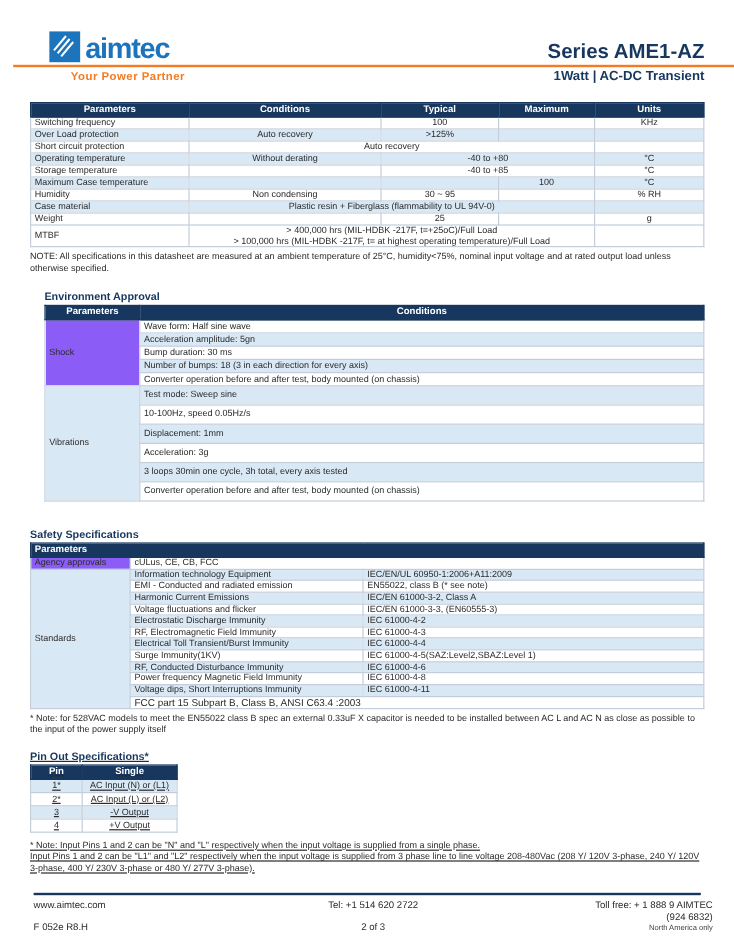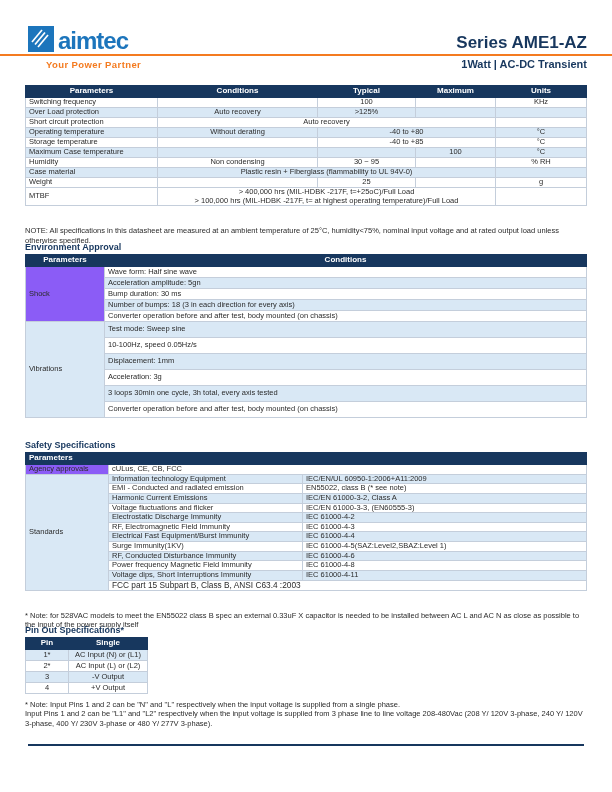--- a/index.html
+++ b/index.html
@@ -15,38 +15,38 @@
   .page{
     position:relative;
     width:612px;height:792px;
     margin:0 auto;
     background:#fff;
     font-family:"Liberation Sans", sans-serif;
     color:var(--txt);
     overflow:hidden;
   }
   
-  .header{position:absolute;top:26px;left:23px;right:25px;}
+  .header{position:absolute;top:26px;left:36px;right:25px;}
   .header-top{display:flex;justify-content:space-between;align-items:flex-end;}
   .logo{display:flex;align-items:flex-end;gap:4px;margin-left:5px;}
   .logo-text{
     font-size:24px;font-weight:bold;color:var(--logoblue);
     letter-spacing:-1px;line-height:22px;
   }
   .series{font-size:17px;font-weight:bold;color:var(--navy);line-height:18px;}
   .orange-rule{height:2px;background:var(--orange);margin:2px -25px 2px -25px;}
   .header-bottom{display:flex;justify-content:space-between;align-items:center;}
   .tagline{font-size:9.5px;font-weight:bold;color:var(--orange);margin-left:23px;letter-spacing:0.4px;}
   .subtitle{font-size:11px;font-weight:bold;color:var(--navy);}
   
   .sec{position:absolute;left:25px;right:25px;}
   .sec-general{top:85px;}
-  .sec-environment{top:242px;}
+  .sec-environment{top:242px;margin-left:12px;}
   .sec-safety{top:440px;}
-  .sec-pinout{top:625px;}
+  .sec-pinout{top:625px;text-decoration:underline;}
   .sec-title{font-size:9px;font-weight:bold;color:var(--navy);margin:0 0 2px 0;}
   
   table{border-collapse:collapse;width:100%;table-layout:fixed;}
   th{
     background:var(--navy);color:#fff;font-weight:bold;
     font-size:8px;height:12px;border:1px solid var(--navy);
     padding:0 3px;text-align:center;line-height:1.1;
   }
   td{
     font-size:7.5px;border:1px solid var(--bordc);
@@ -57,21 +57,21 @@
   td.left{text-align:left;}
   tr.alt td{background:var(--stripe);}
   td.group{background:#8b5cf6;vertical-align:middle;}
   .tbl-env td{height:11px;}
   .tbl-env tr.tall td{height:16px;}
   .tbl-safety td{height:9px;margin-left:21px;}
   .tbl-safety td.fcc{font-size:8.3px;}
   .tbl-safety th{text-align:left;}
   .tbl-pin{width:123px;}
   .tbl-pin td{height:11px;}
-  .note{font-size:7.5px;line-height:1.25;margin:20px 0 0 0;color:var(--txt);}
+  .note{font-size:7.5px;line-height:1.25;margin:3px 0 0 0;color:var(--txt);}
   .pin-note{margin-top:6px;}
   .pin-note div{font-size:7.5px;line-height:1.25;}
   
   .footer{position:absolute;top:744px;left:28px;right:18px;}
   .footer-rule{height:2px;background:var(--navy);margin-right:10px;}
   .footer-cols{display:grid;grid-template-columns:1fr 1fr 1fr;margin-top:4px;font-size:8px;}
   .f-left{text-align:left;}
   .f-center{text-align:center;}
   .f-right{text-align:right;line-height:1.25;}
   .f-gap{margin-top:9px;}
@@ -280,21 +280,21 @@
           </tr>
           <tr class="alt">
             <td class="left">Electrostatic Discharge Immunity</td>
             <td class="left">IEC 61000-4-2</td>
           </tr>
           <tr>
             <td class="left">RF, Electromagnetic Field Immunity</td>
             <td class="left">IEC 61000-4-3</td>
           </tr>
           <tr class="alt">
-            <td class="left">Electrical Fast Equipment/Burst Immunity</td>
+            <td class="left">Electrical Toll Transient/Burst Immunity</td>
             <td class="left">IEC 61000-4-4</td>
           </tr>
           <tr>
             <td class="left">Surge Immunity(1KV)</td>
             <td class="left">IEC 61000-4-5(SAZ:Level2,SBAZ:Level 1)</td>
           </tr>
           <tr class="alt">
             <td class="left">RF, Conducted Disturbance Immunity</td>
             <td class="left">IEC 61000-4-6</td>
           </tr>
@@ -347,15 +347,30 @@
         </tbody>
     </table>
     <div class="pin-note">
       <div>* Note:  Input Pins 1 and 2 can be "N" and "L" respectively when the input voltage is supplied from a single phase.</div>
       <div>Input Pins 1 and 2 can be "L1" and "L2" respectively when the input voltage is supplied from 3 phase line to line voltage 208-480Vac (208 Y/ 120V 3-phase, 240 Y/ 120V 3-phase, 400 Y/ 230V 3-phase or 480 Y/ 277V 3-phase).</div>
     </div>
   </section>
 
   <div class="footer">
     <div class="footer-rule"></div>
+    <div class="footer-cols">
+      <div class="f-left">
+        <div>www.aimtec.com</div>
+        <div class="f-gap">F 052e R8.H</div>
+      </div>
+      <div class="f-center">
+        <div>Tel: +1 514 620 2722</div>
+        <div class="f-gap">2 of 3</div>
+      </div>
+      <div class="f-right">
+        <div>Toll free: + 1 888 9 AIMTEC</div>
+        <div>(924 6832)</div>
+        <div class="region">North America only</div>
+      </div>
+    </div>
   </div>
 
 </div>
 
 </body></html>

